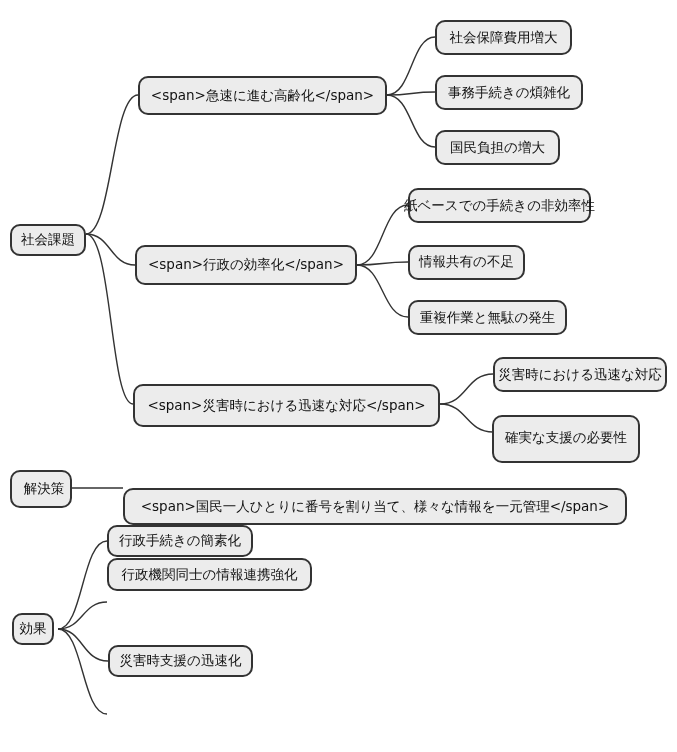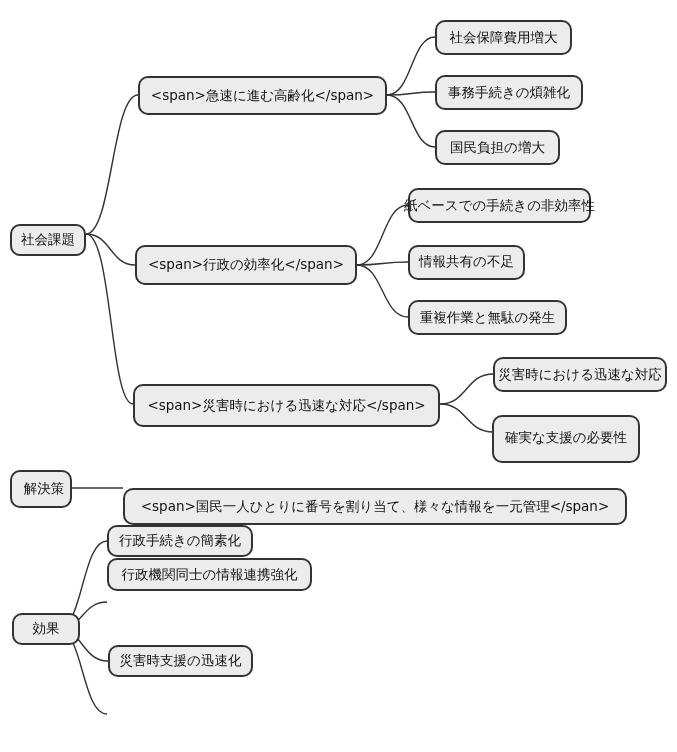--- a/index.html
+++ b/index.html
@@ -75,18 +75,18 @@
   <div class="node" style="left:408px; top:245px; width:117px; height:35px;font-family:Liberation Mono, monospace;">情報共有の不足</div>
   <div class="node" style="left:408px; top:300px; width:159px; height:35px;">重複作業と無駄の発生</div>
 
   <div class="node" style="left:133px; top:384px; width:307px; height:43px;">&lt;span&gt;災害時における迅速な対応&lt;/span&gt;</div>
   <div class="node" style="left:493px; top:357px; width:174px; height:35px;">災害時における迅速な対応</div>
   <div class="node" style="left:492px; top:415px; width:148px; height:48px;font-family:Liberation Mono, monospace;">確実な支援の必要性</div>
 
   <div class="node" style="left:10px; top:470px; width:62px; height:38px;padding-left:6px;">解決策</div>
   <div class="node" style="left:123px; top:470px; width:504px; height:37px;margin-top:18px;">&lt;span&gt;国民一人ひとりに番号を割り当て、様々な情報を一元管理&lt;/span&gt;</div>
 
-  <div class="node" style="left:12px; top:613px; width:68px; height:32px;">効果</div>
+  <div class="node" style="left:12px; top:613px; width:42px; height:32px;">効果</div>
   <div class="node" style="left:107px; top:525px; width:146px; height:32px;">行政手続きの簡素化</div>
   <div class="node" style="left:107px; top:558px; width:205px; height:33px;">行政機関同士の情報連携強化</div>
   <div class="node" style="left:108px; top:645px; width:145px; height:32px;">災害時支援の迅速化</div>
 
 </div>
 
 </body></html>

